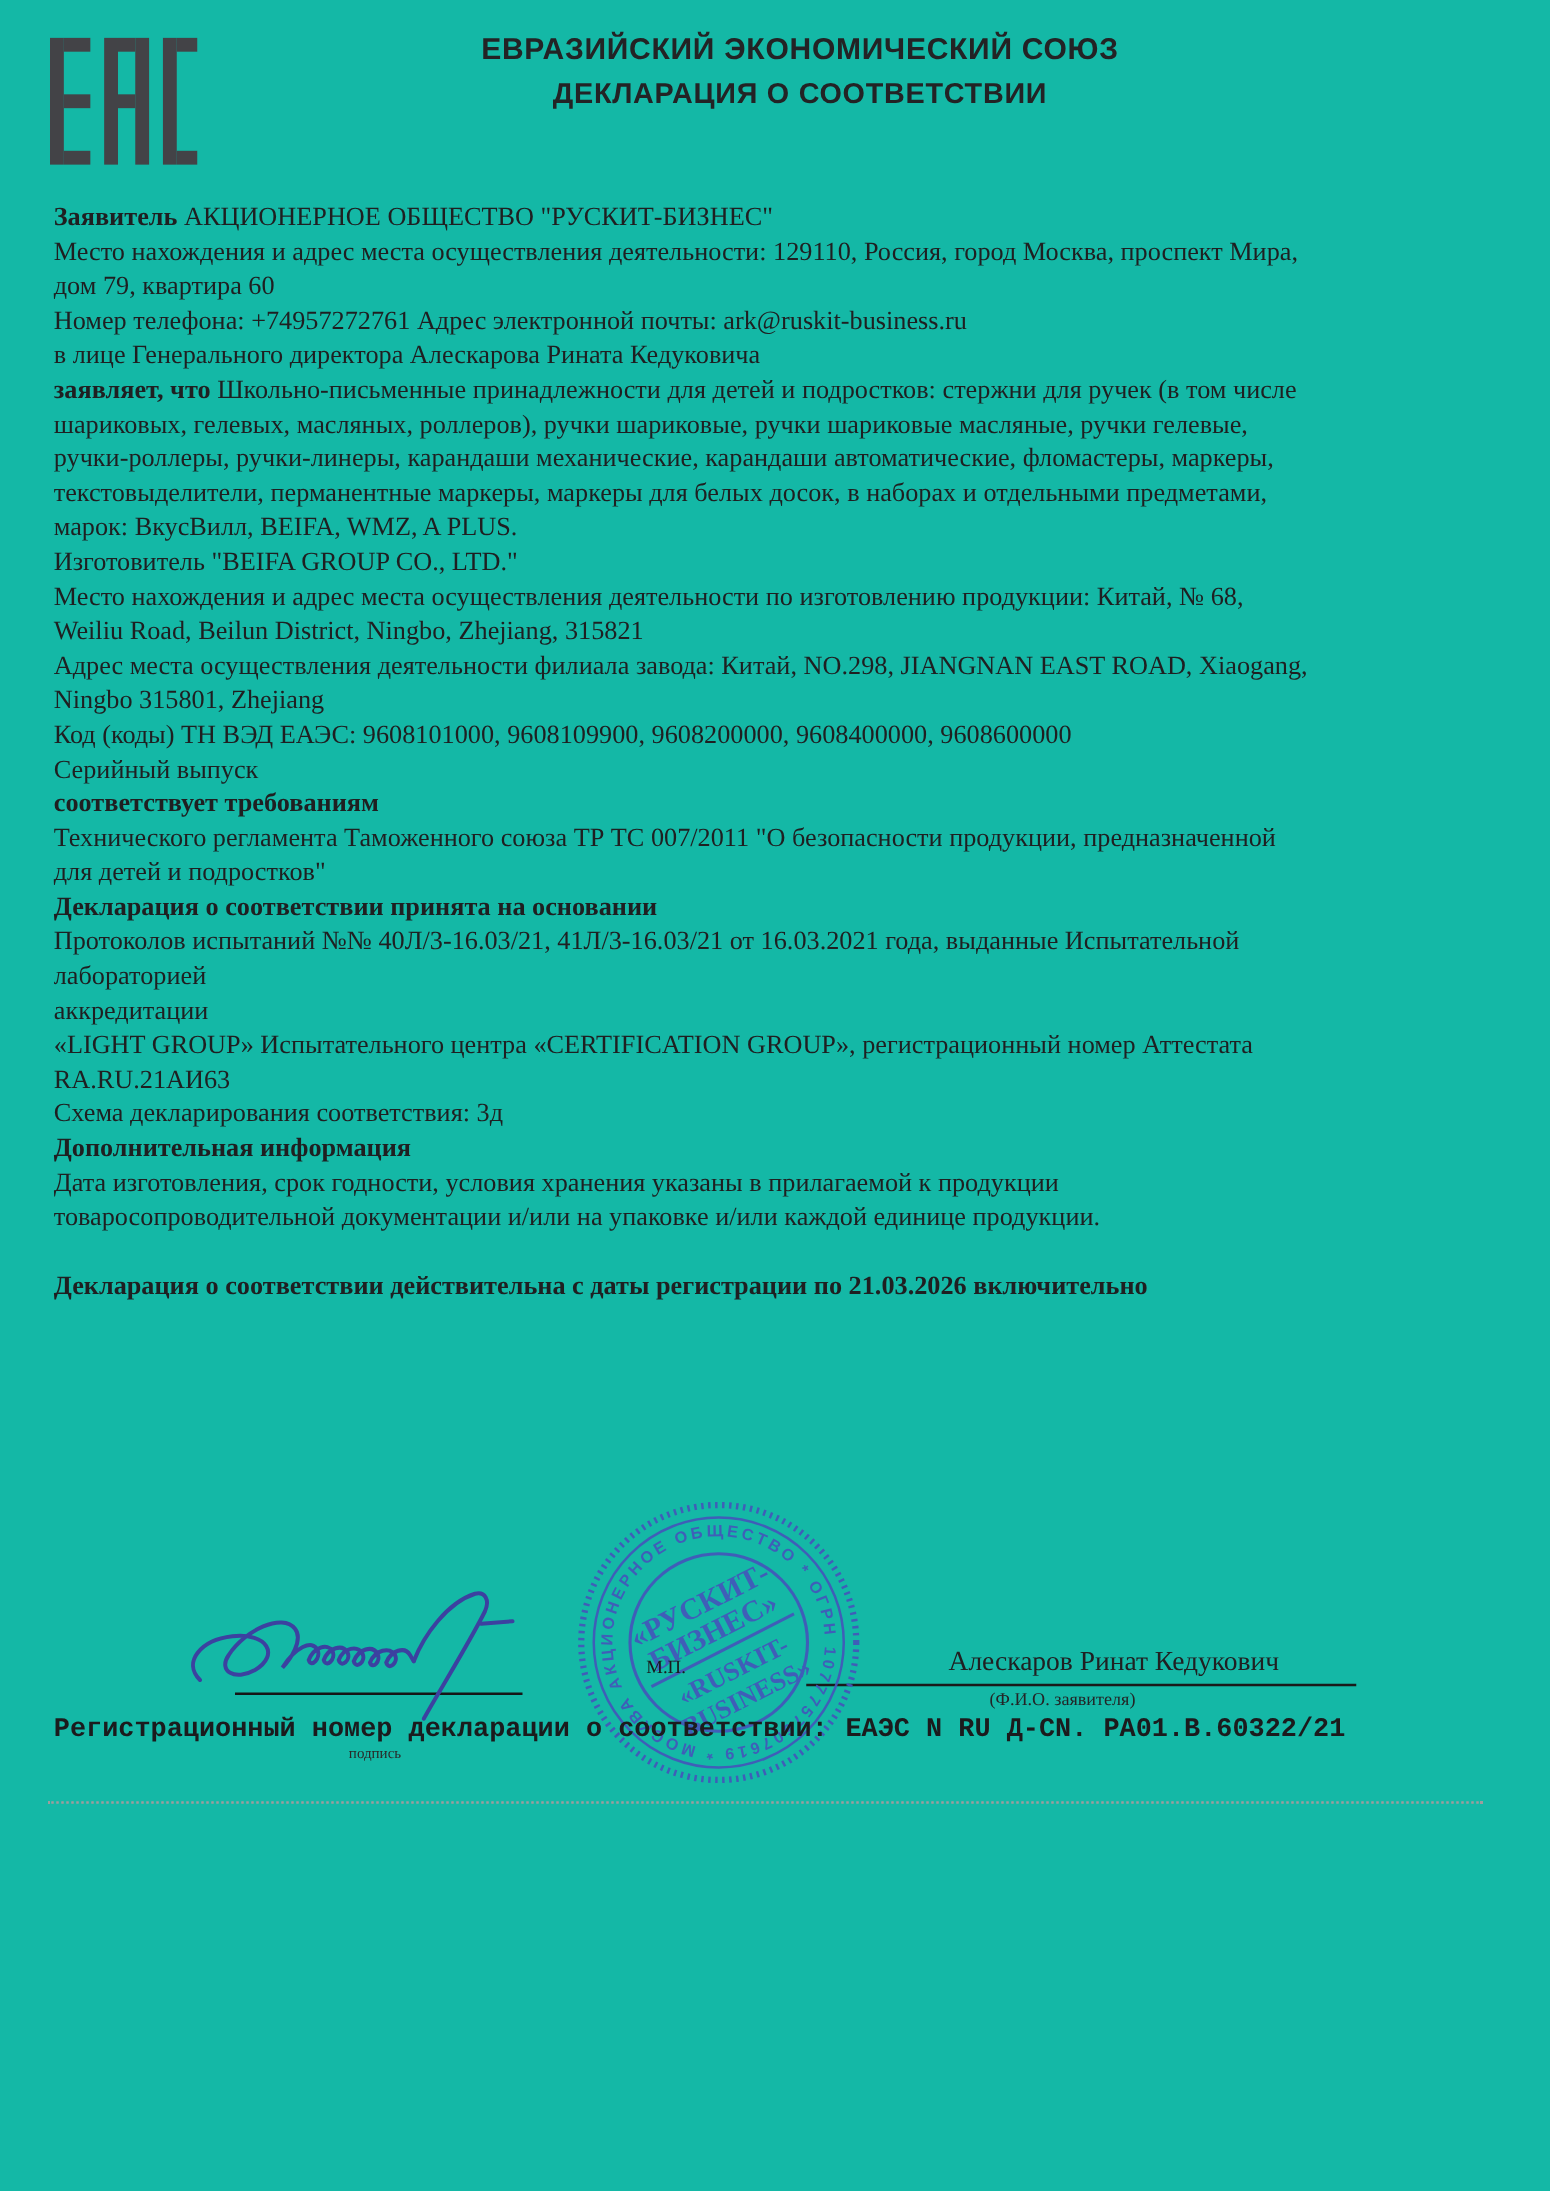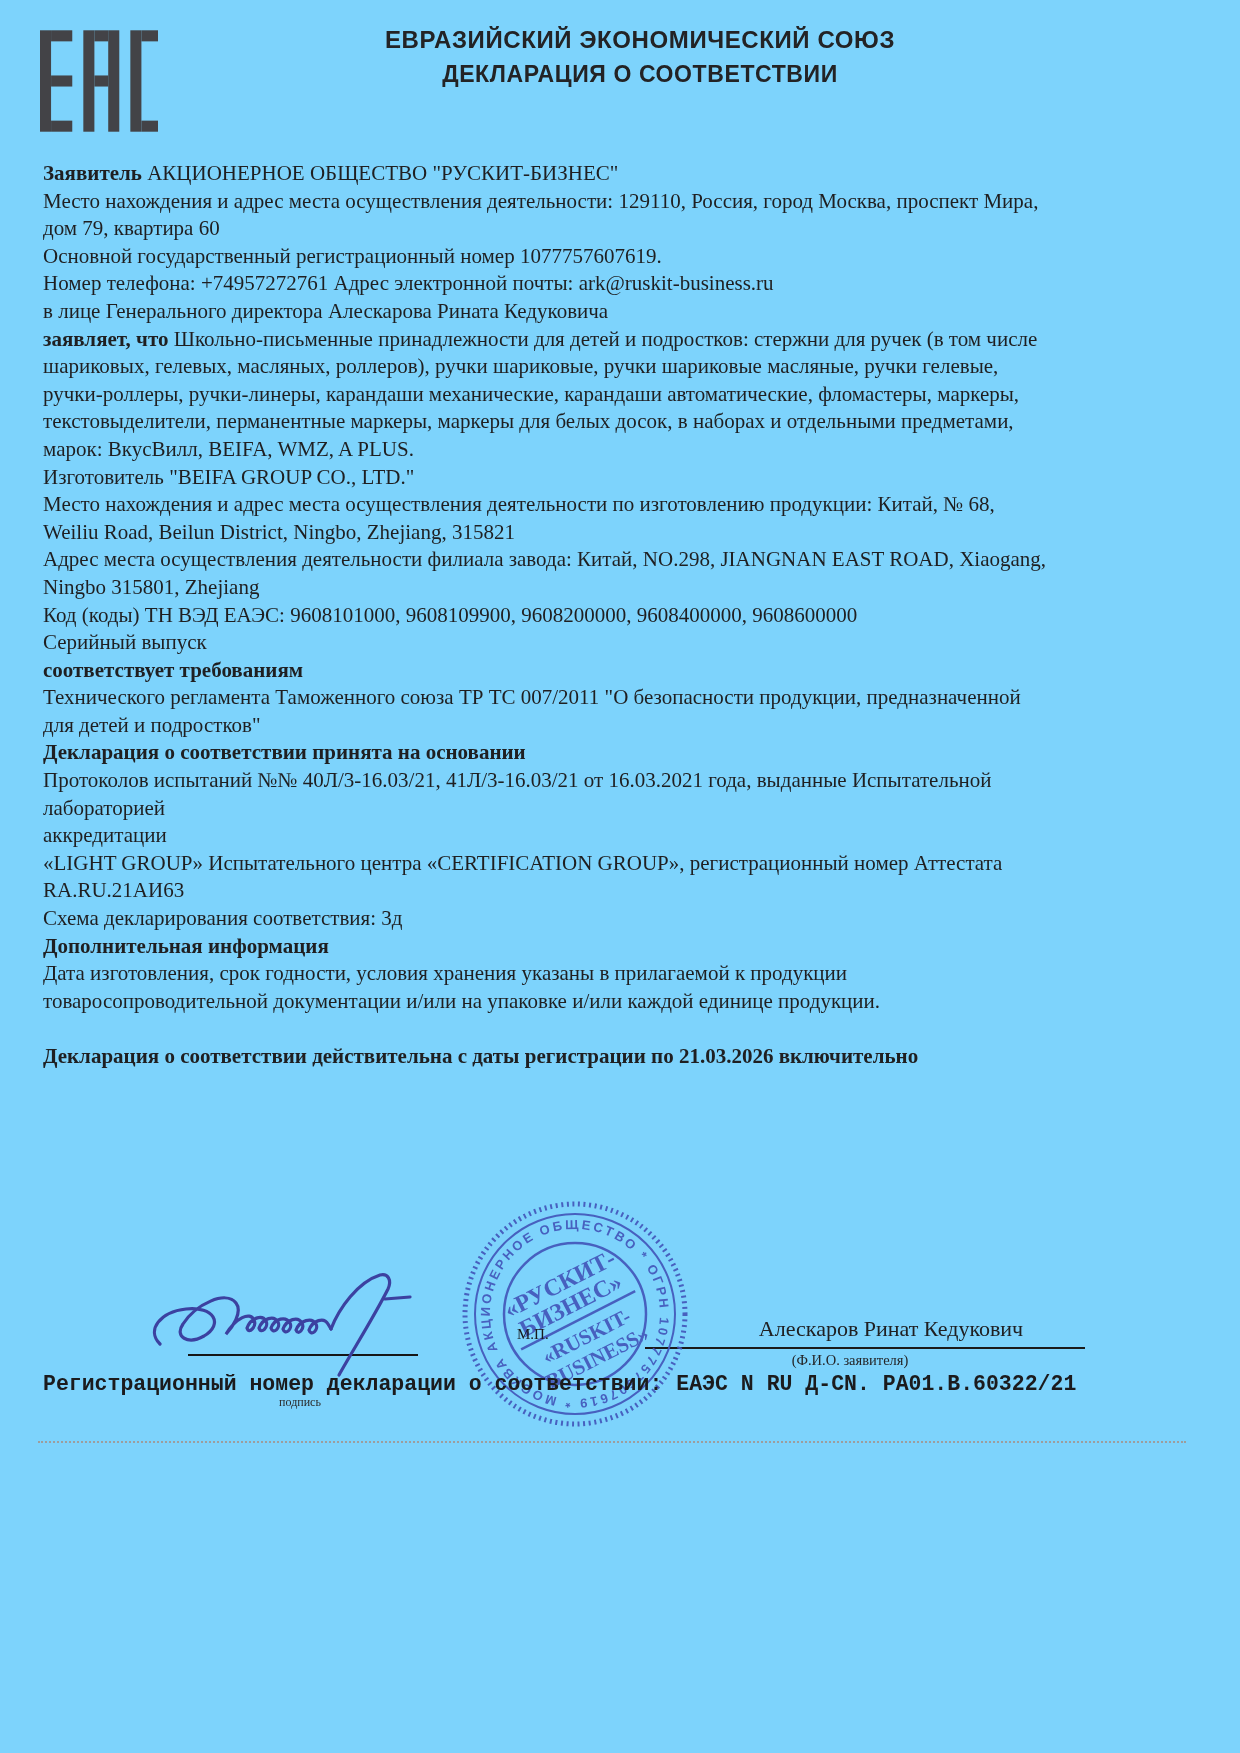--- a/index.html
+++ b/index.html
@@ -1,17 +1,17 @@
 <!DOCTYPE html>
 <html><head>
 <meta charset="utf-8">
 <style>
   html,body{margin:0;padding:0;background:#e8e8e8;}
   .page{
-    position:relative;width:1240px;height:1753px;background:#7dd3fc;
+    position:relative;width:1240px;height:1753px;background:#14b8a6;
     margin:0 auto;overflow:hidden;
     font-family:"Liberation Serif","DejaVu Serif",serif;color:#1f1f21;
   }
   
   .eac{position:absolute;left:40px;top:26px;width:118px;height:110px;}
   
   .title{
     position:absolute;left:280px;top:24px;width:720px;text-align:center;
     font-family:"Liberation Sans","DejaVu Sans",sans-serif;font-weight:bold;color:#232325;
   }
@@ -68,21 +68,20 @@
 
   <div class="title">
     <div class="t1">ЕВРАЗИЙСКИЙ ЭКОНОМИЧЕСКИЙ СОЮЗ</div>
     <div class="t2">ДЕКЛАРАЦИЯ О СООТВЕТСТВИИ</div>
   </div>
 
   <div class="body-text">
       <div class="bline"><b>Заявитель </b><span>АКЦИОНЕРНОЕ ОБЩЕСТВО "РУСКИТ-БИЗНЕС"</span></div>
       <div class="bline"><span>Место нахождения и адрес места осуществления деятельности: 129110, Россия, город Москва, проспект Мира,</span></div>
       <div class="bline"><span>дом 79, квартира 60</span></div>
-      <div class="bline"><span>Основной государственный регистрационный номер 1077757607619.</span></div>
       <div class="bline"><span>Номер телефона: +74957272761 Адрес электронной почты: ark@ruskit-business.ru</span></div>
       <div class="bline"><span>в лице Генерального директора Алескарова Рината Кедуковича</span></div>
       <div class="bline"><b>заявляет, что </b><span>Школьно-письменные принадлежности для детей и подростков: стержни для ручек (в том числе</span></div>
       <div class="bline"><span>шариковых, гелевых, масляных, роллеров), ручки шариковые, ручки шариковые масляные, ручки гелевые,</span></div>
       <div class="bline"><span>ручки-роллеры, ручки-линеры, карандаши механические, карандаши автоматические, фломастеры, маркеры,</span></div>
       <div class="bline"><span>текстовыделители, перманентные маркеры, маркеры для белых досок, в наборах и отдельными предметами,</span></div>
       <div class="bline"><span>марок: ВкусВилл, BEIFA, WMZ, A PLUS.</span></div>
       <div class="bline"><span>Изготовитель "BEIFA GROUP CO., LTD."</span></div>
       <div class="bline"><span>Место нахождения и адрес места осуществления деятельности по изготовлению продукции: Китай, № 68,</span></div>
       <div class="bline"><span>Weiliu Road, Beilun District, Ningbo, Zhejiang, 315821</span></div>

